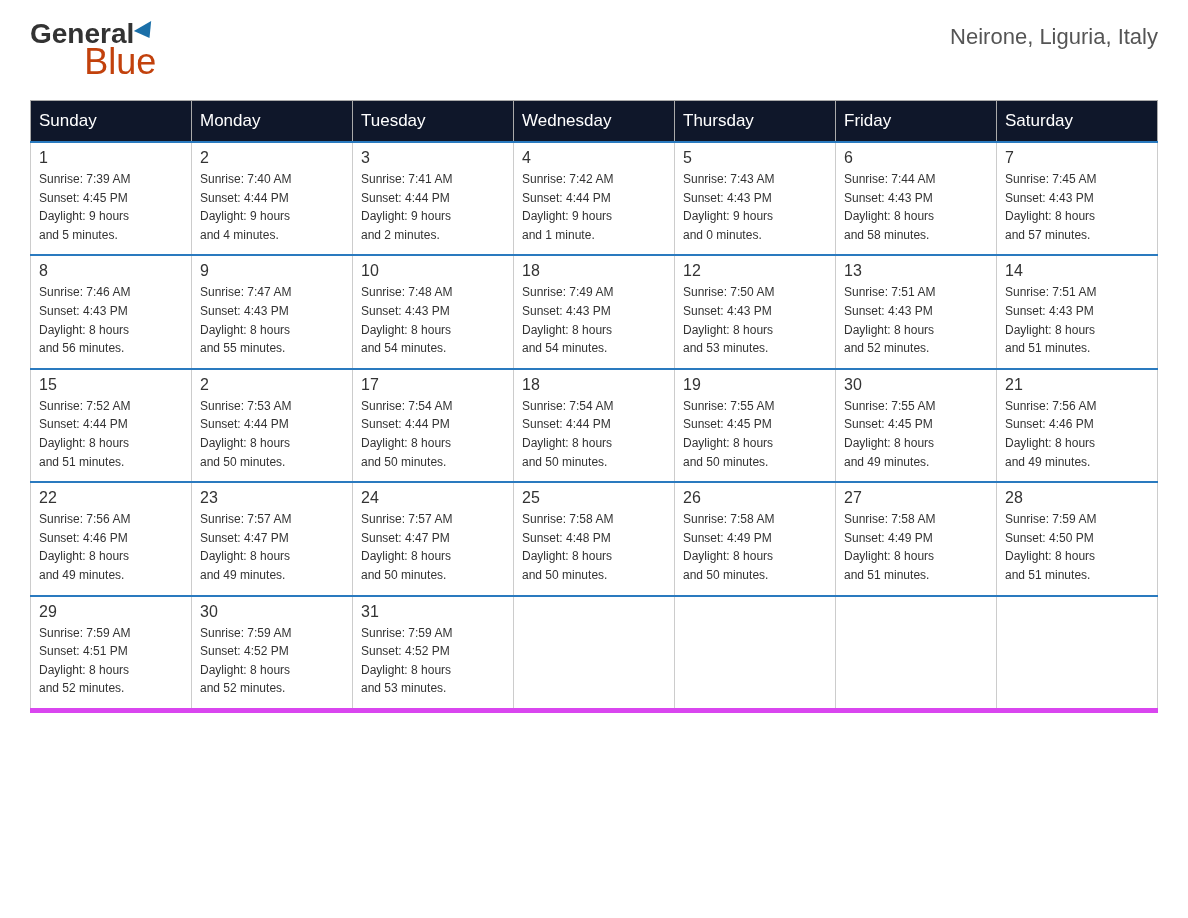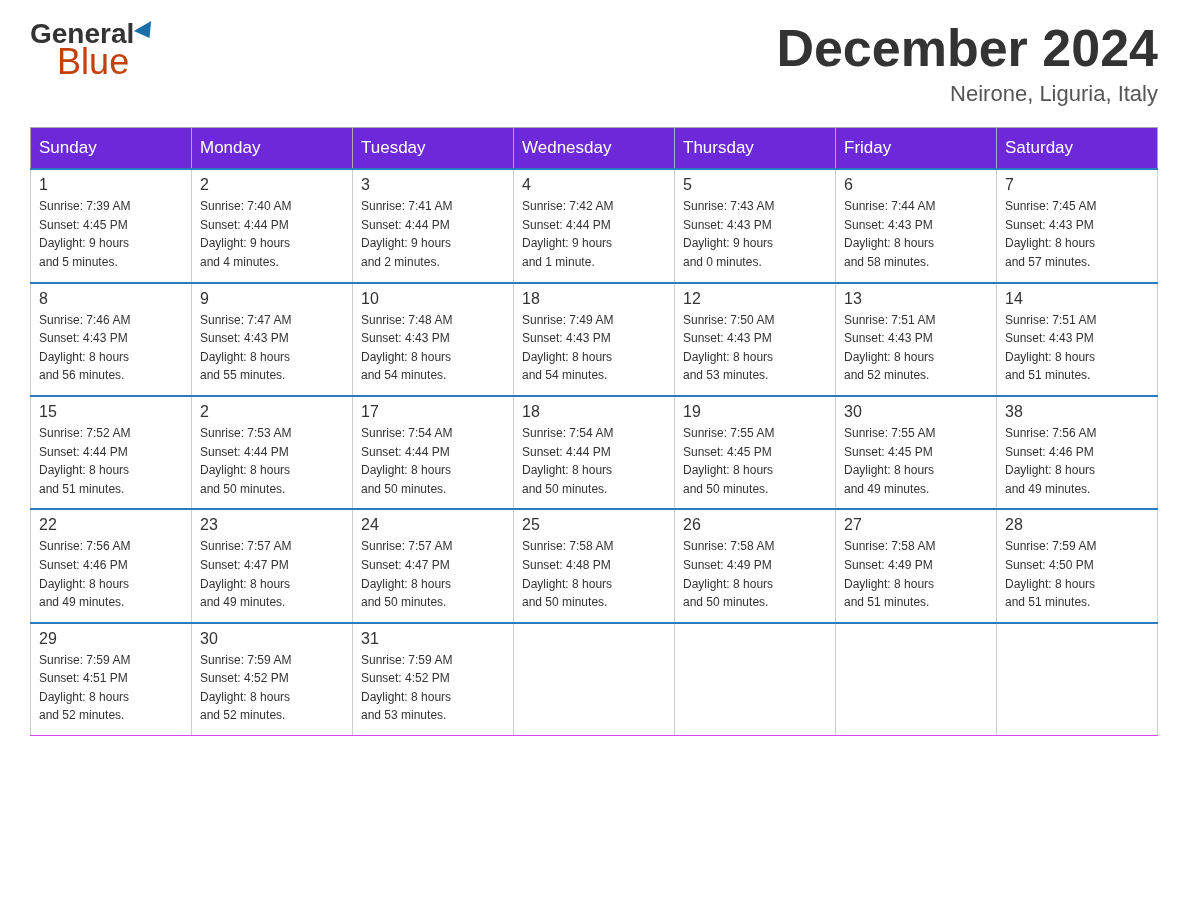--- a/index.html
+++ b/index.html
@@ -13,21 +13,21 @@
     }
     .header {
       display: flex;
       justify-content: space-between;
       align-items: flex-start;
       margin-bottom: 20px;
     }
     .logo {
       display: flex;
       flex-direction: column;
-      align-items: center;
+      align-items: flex-end;
       line-height: 1;
     }
     .logo-text {
       font-size: 28px;
       font-weight: bold;
       color: #333;
     }
     .logo-blue {
       font-size: 36px;
       font-weight: normal;
@@ -60,21 +60,21 @@
       font-size: 22px;
       color: #555;
       margin-top: 4px;
     }
     .calendar {
       width: 100%;
       border-collapse: collapse;
       border: 1px solid #aaa;
     }
     .calendar th {
-      background-color: #6d28d9;
+      background-color: #0f172a;
       color: #fff;
       font-size: 17px;
       font-weight: normal;
       padding: 10px 8px;
       text-align: left;
       border: 1px solid #aaa;
     }
     .calendar td {
       vertical-align: top;
       padding: 6px 8px 10px 8px;
@@ -83,21 +83,21 @@
       border-bottom: none;
       border-top: none;
       font-size: 13px;
       color: #333;
       width: calc(100% / 7);
     }
     .calendar tr.week-row td {
       border-top: 2px solid #2a7abf;
     }
     .calendar tr.week-row-last td {
-      border-bottom: 1px solid #d946ef;
+      border-bottom: 5px solid #d946ef;
     }
     .day-number {
       font-size: 16px;
       font-weight: normal;
       margin-bottom: 3px;
       display: block;
     }
     .day-info {
       font-size: 12px;
       line-height: 1.55;
@@ -112,21 +112,20 @@
 
 <div class="header">
   <div class="logo">
     <div style="display:flex; align-items:center;">
       <span class="logo-text">General</span>
       <span class="logo-triangle"></span>
     </div>
     <div class="logo-blue">Blue</div>
   </div>
   <div class="title-section">
-    <div class="month-title">December 2024</div>
     <div class="location">Neirone, Liguria, Italy</div>
   </div>
 </div>
 
 <table class="calendar">
   <thead>
     <tr>
       <th>Sunday</th>
       <th>Monday</th>
       <th>Tuesday</th>
@@ -296,21 +295,21 @@
       </td>
         <td>
         <span class="day-number">30</span>
         <div class="day-info">
           Sunrise: 7:55 AM<br>
           Sunset: 4:45 PM<br>
           Daylight: 8 hours<br>and 49 minutes.
         </div>
       </td>
         <td>
-        <span class="day-number">38</span>
+        <span class="day-number">21</span>
         <div class="day-info">
           Sunrise: 7:56 AM<br>
           Sunset: 4:46 PM<br>
           Daylight: 8 hours<br>and 49 minutes.
         </div>
       </td>
       </tr>
       <tr class="week-row">
         <td>
         <span class="day-number">22</span>

